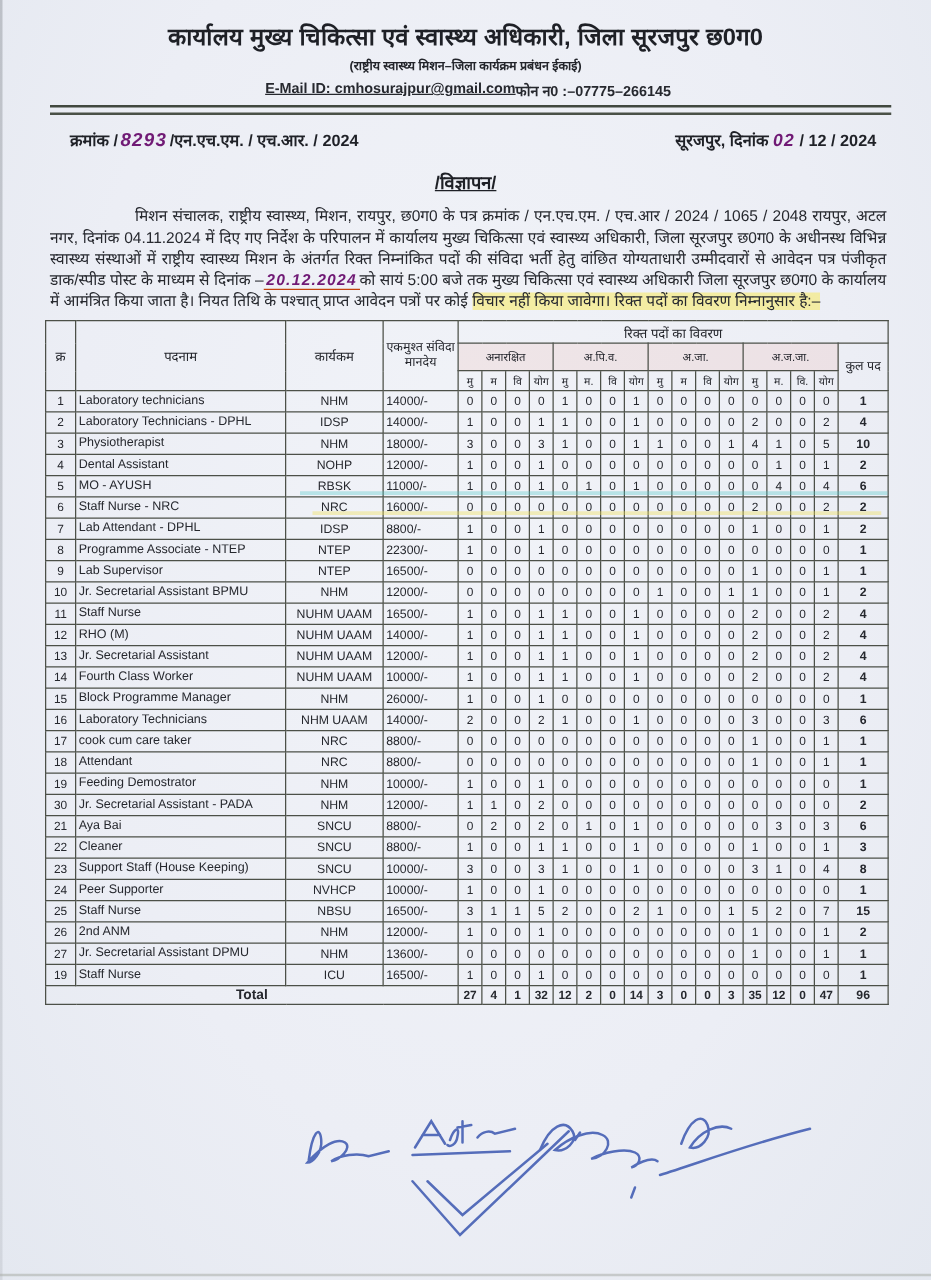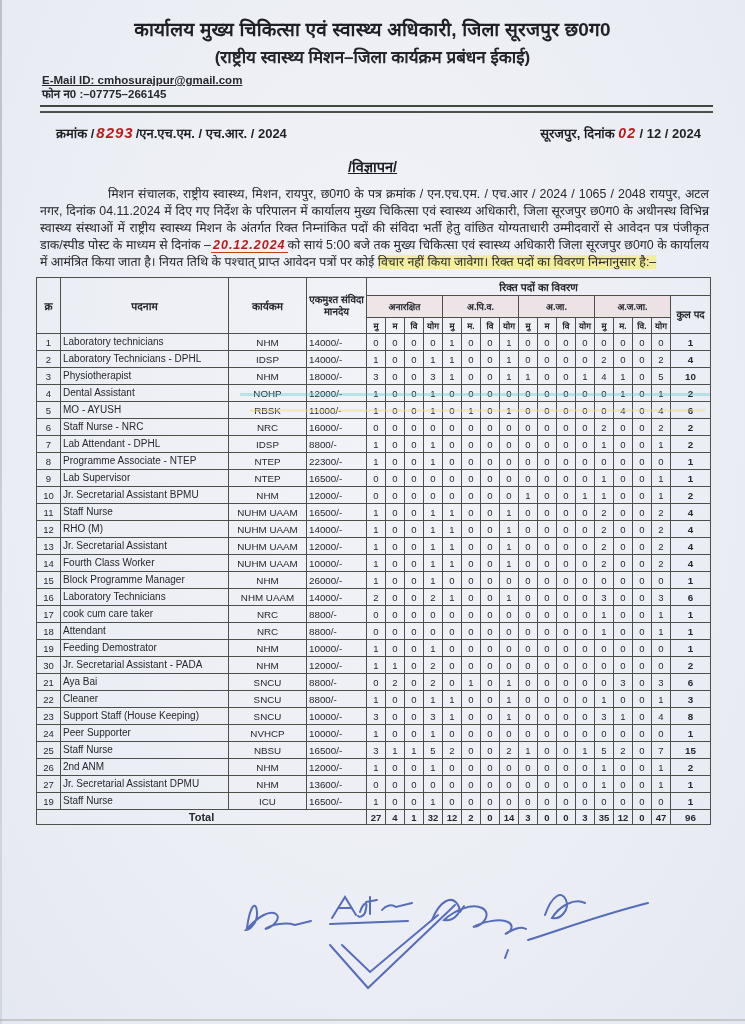--- a/index.html
+++ b/index.html
@@ -7,44 +7,44 @@
     width:745px;height:1024px;position:relative;overflow:hidden;
     background:radial-gradient(ellipse at 50% 40%, #f1f3f8 0%, #eceef5 60%, #e4e8f0 100%);
     font-family:"Liberation Sans","DejaVu Sans",sans-serif;
     color:#26282e;
   }
   .scan-edge-left{position:absolute;left:0;top:0;bottom:0;width:2px;background:linear-gradient(#7d8288,#b9bdc4);opacity:.4;}
   .scan-edge-bottom{position:absolute;left:0;right:0;bottom:3px;height:2px;background:#a9ada8;opacity:.55;}
 
   .header{ text-align:center; padding-top:16px; }
   .doc-title{ font-size:19px; font-weight:bold; color:#1e2026; letter-spacing:.2px; }
-  .doc-subtitle{ font-size:17px; font-weight:bold; margin-top:3px; color:#23252b; }
-
-  .contact-row{ display:flex; justify-content:center; margin:6px 38px 0 42px; font-size:11.5px; font-weight:bold;flex-direction:column; }
+  .doc-subtitle{ font-size:10px; font-weight:bold; margin-top:3px; color:#23252b; }
+
+  .contact-row{ display:flex; justify-content:center; margin:6px 38px 0 42px; font-size:11.5px; font-weight:bold; }
   .email{ text-decoration:underline; }
   .double-rule{ height:4px; border-top:2px solid #41483f; border-bottom:2px solid #4a5147; margin:4px 32px 0 40px; }
 
   .ref-row{ display:flex; justify-content:space-between; margin:11px 44px 0 56px; font-size:13px; font-weight:bold; color:#1f2127; }
-  .hand{ color:#b91c1c; font-style:italic; font-weight:bold; letter-spacing:1px; }
+  .hand{ color:#701a75; font-style:italic; font-weight:bold; letter-spacing:1px; }
   .ref-number{ font-size:15px; padding:0 2px; }
   .date-number{ font-size:14px;text-align:right; }
 
   .notice-heading{ text-align:center; margin-top:14px; font-size:14.5px; font-weight:bold; text-decoration:underline; color:#1e2026; }
 
   .body-paragraph{
     margin:10px 36px 0 40px; font-size:12.4px; line-height:1.36; text-align:justify;
     text-indent:68px; color:#26282e; font-weight:500;
   }
   .hand-date{ border-bottom:1px solid #c2410c; padding:0 2px; font-size:12.5px; }
   .hl-yellow{ background:rgba(247,233,95,.55); }
 
   table.vacancy{ border-collapse:collapse; table-layout:fixed; width:674px; margin:7px 0 0 36px; }
   table.vacancy th, table.vacancy td{ border:1px solid #4c5048; vertical-align:middle; padding:1px 2px; }
   table.vacancy{ border:1.5px solid #3e423b; }
-  th{ font-weight:bold; color:#24262c; }
+  th{ font-weight:normal; color:#24262c; }
   .th-main{ font-size:10.5px; }
   .th-pay{ font-size:10px; line-height:1.15; }
   .th-group{ font-size:10.5px; height:15px; }
   .th-cat{ font-size:9px; height:19px; background:rgba(236,160,148,.16); }
   .th-sub{ font-size:8.5px; height:13px; padding:0; }
   td.c-sn{ font-size:9.5px; text-align:center; }
   td.c-post{ font-size:10px; text-align:left; padding-left:4px; line-height:1.22; }
   td.c-prog{ font-size:9.8px; text-align:center; }
   td.c-pay{ font-size:9.8px; text-align:left; }
   td.c-num{ font-size:9.5px; text-align:center; padding:1px 0; }

